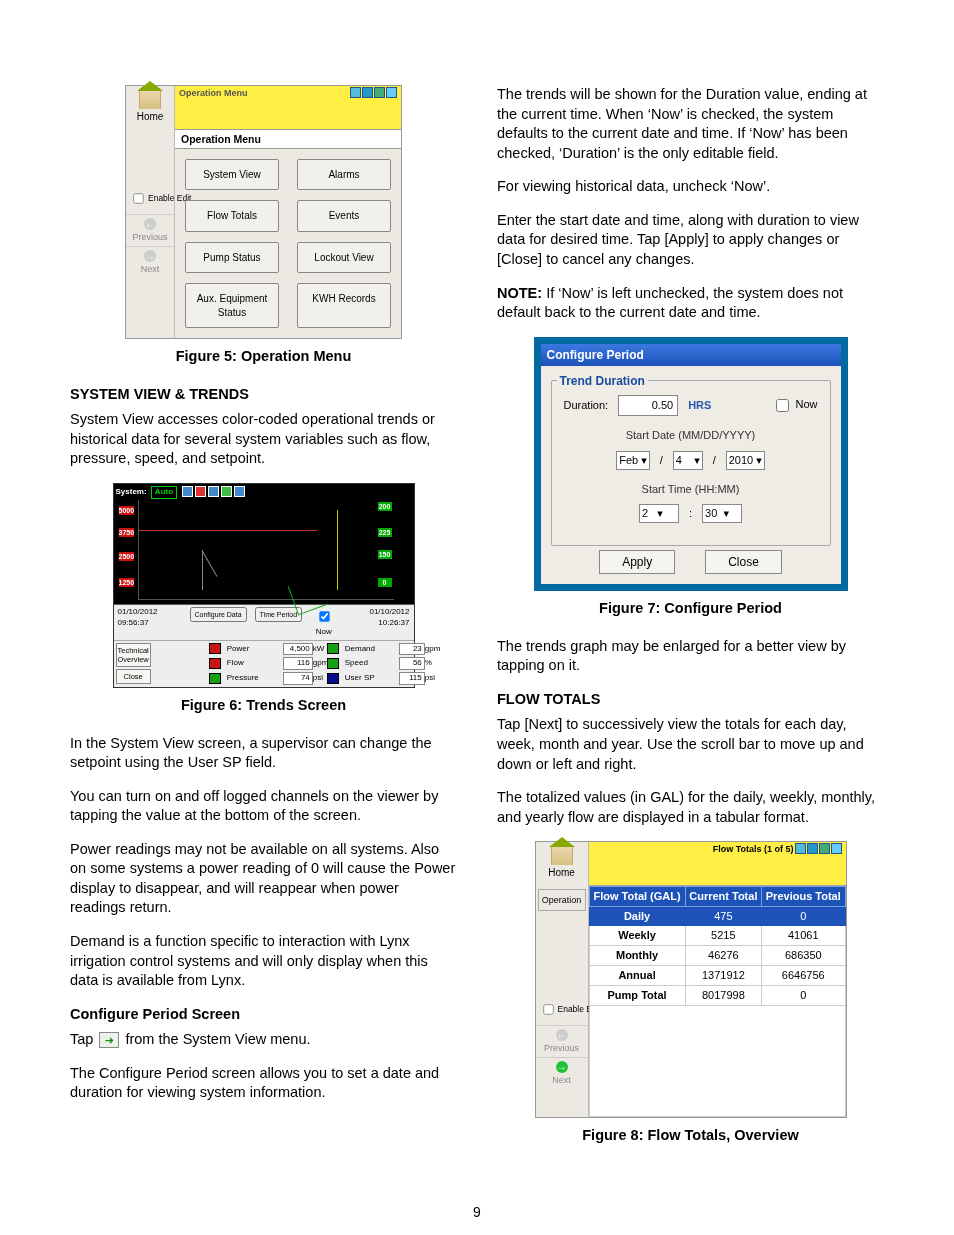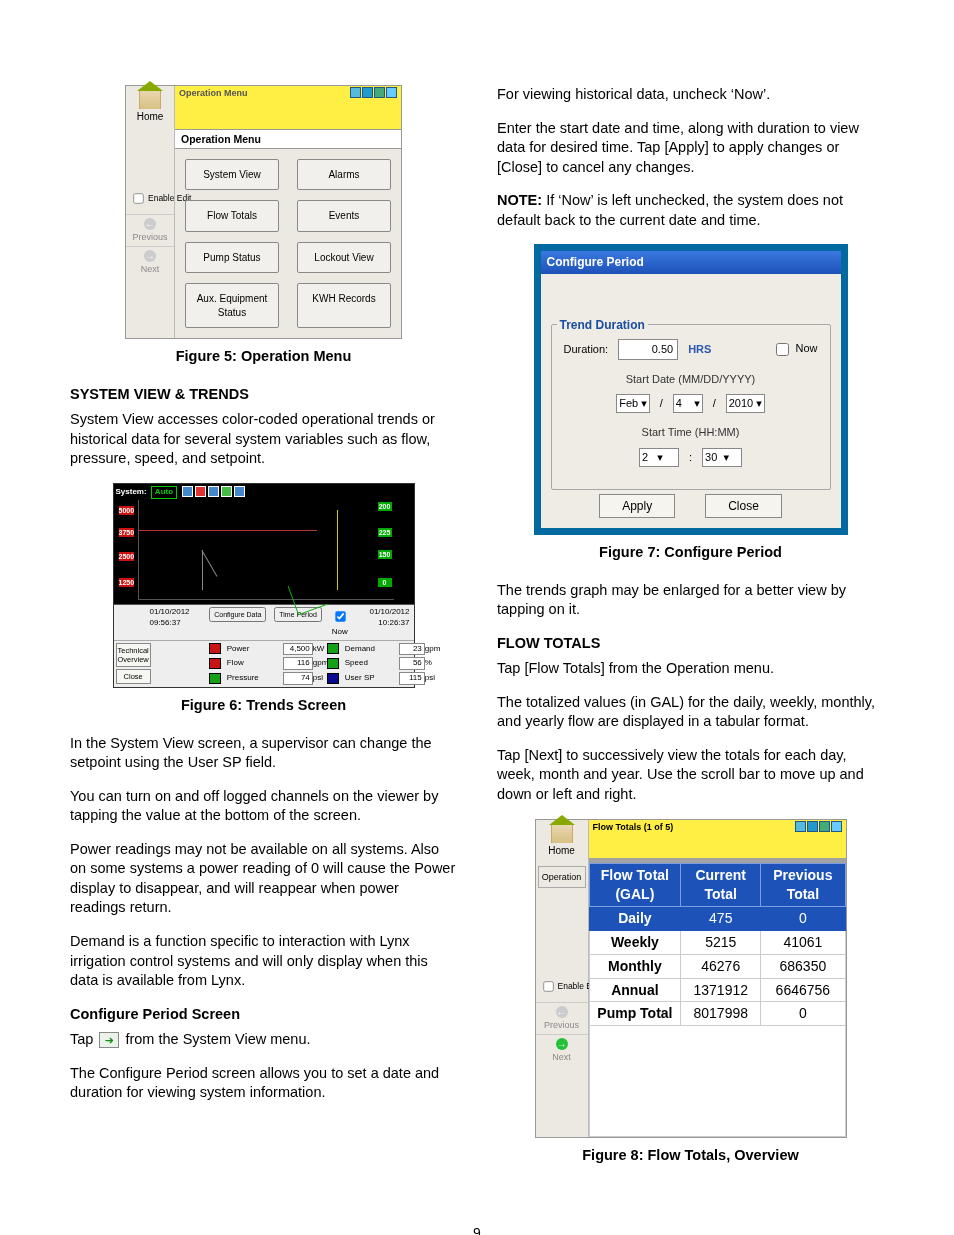--- a/index.html
+++ b/index.html
@@ -133,61 +133,61 @@
   .fig6-top .auto{
     display:inline-block;border:1px solid #0c0;color:#0c0;padding:0 3px;margin-left:2px;
   }
   .fig6-top .icns{position:absolute;top:2px;left:68px;display:flex;gap:2px;}
   .fig6-top .icns span{width:11px;height:11px;background:#48c;border:1px solid #fff;box-sizing:border-box;}
   .fig6-plot{position:absolute;inset:16px 20px 4px 24px;border-left:1px solid #555;border-bottom:1px solid #555;}
   .tick{position:absolute;left:-20px;width:15px;height:9px;font-size:7px;color:#fff;text-align:center;}
   .redbox{background:#c11;}
   .rscale{position:absolute;right:2px;width:14px;height:9px;background:#0a0;color:#fff;font-size:7px;text-align:center;}
   .line{position:absolute;height:1px;}
-  .fig6-mid{display:flex;background:#eee;border-bottom:1px solid #aaa;padding-left:32px;}
+  .fig6-mid{display:flex;background:#eee;border-bottom:1px solid #aaa;}
   .fig6-mid > div{padding:2px 4px;font-size:8px;}
   .fig6-btm{background:#eee;}
   .fig6-legend{display:grid;grid-template-columns:54px 18px 56px 30px 14px 18px 54px 26px 14px;align-items:center;
     font-size:8px;row-gap:2px;padding:2px;}
   .sw{width:10px;height:9px;display:inline-block;border:1px solid #000;margin-right:2px;}
   .valbox{border:1px solid #888;background:#fff;text-align:right;padding:0 2px;font-size:8px;}
   .leftbtns{display:flex;flex-direction:column;gap:2px;width:52px;}
   .leftbtns button{font-size:7.5px;padding:2px 1px;border:1px solid #888;background:#f6f6f3;}
 
   
   .fig7{
     width:300px;border:7px solid #0369a1;margin:0 auto 4px;font-size:11px;
     background:#efece5;
   }
   .fig7-title{
     background:linear-gradient(#3a78e0,#1d52b8);color:#fff;font-weight:bold;
     padding:3px 6px;font-size:12px;
   }
-  .fig7-body{padding:6px 10px 10px;position:relative;margin-top:36px;}
+  .fig7-body{padding:6px 10px 10px;position:relative;}
   .fieldset-label{color:#1a4ea0;font-weight:bold;font-size:12px;position:relative;top:1px;left:6px;background:#efece5;padding:0 3px;}
   .fig7-fs{border:1px solid #a8a8a8;border-radius:2px;margin-top:-8px;padding:14px 12px 10px;}
   .row7{display:flex;align-items:center;gap:10px;margin-bottom:12px;}
   .row7c{justify-content:center;}
   .inp{border:1px solid #888;background:#fff;padding:2px 4px;font-size:11px;}
   .sel{border:1px solid #888;background:#fff;padding:1px 2px;font-size:11px;}
   .hrs{color:#2a58b0;font-weight:bold;font-size:11px;}
   .cent{ text-align:center;color:#333;font-size:11px;margin:4px 0 8px;}
   .fig7-btns{display:flex;gap:30px;justify-content:center;margin-top:4px;}
   .fig7-btns button{padding:4px 22px;font-size:12px;border:1px solid #888;background:#f6f4ee;}
 
   
   .fig8{
     width:310px;border:1px solid #999;background:#ece9e2;margin:0 auto 4px;font-size:8.5px;
   }
   .fig8-row{display:flex;}
   .fig8-side{width:52px;border-right:1px solid #bbb;text-align:center;font-size:9px;}
-  .fig8-hdr{flex:1;background:#ffee44;border-bottom:5px solid #a3a3a3;padding:1px 4px;display:flex;justify-content:space-between;font-size:9px;font-weight:bold;}
+  .fig8-hdr{flex:1;background:#ffee44;border-bottom:1px solid #a3a3a3;padding:1px 4px;display:flex;justify-content:flex-end;font-size:9px;font-weight:bold;}
   .fig8-hdr .ricns span{display:inline-block;width:11px;height:11px;margin-left:1px;background:#5bd;border:1px solid #258;box-sizing:border-box;}
   .fig8-table{flex:1;background:#fff;}
-  table.flow{width:100%;border-collapse:collapse;font-size:14px;}
+  table.flow{width:100%;border-collapse:collapse;font-size:11px;}
   table.flow th{background:#1d52b8;color:#fff;font-weight:bold;border:1px solid #7aa0e0;padding:2px;}
   table.flow td{border:1px solid #ccc;padding:2px 6px;text-align:center;}
   table.flow td.lbl{font-weight:bold;}
   table.flow tr.hi td{background:#1d52b8;color:#fff;border-color:#1d52b8;margin-top:37px;}
   .fig8-blank{flex:1;background:#fff;height:110px;border:1px solid #ccc;border-top:none;}
   .nxt-green .arrow-circ{background:#21c23a;}
   .inline-icon{
     display:inline-block;width:18px;height:14px;vertical-align:middle;
     border:1px solid #888;background:#eaf2ea;position:relative;margin:0 2px;
   }
@@ -329,20 +329,21 @@
     <p>Demand is a function specific to interaction with Lynx irrigation control systems and will only display when this data is available from Lynx.</p>
 
     <div class="heading">Configure Period Screen</div>
     <p>
       <span>Tap </span><span class="inline-icon"></span><span> from the System View menu.</span>
     </p>
     <p>The Configure Period screen allows you to set a date and duration for viewing system information.</p>
   </div>
 
   <div class="col">
+    <p>The trends will be shown for the Duration value, ending at the current time. When ‘Now’ is checked, the system defaults to the current date and time. If ‘Now’ has been checked, ‘Duration’ is the only editable field.</p>
     <p>For viewing historical data, uncheck ‘Now’.</p>
     <p>Enter the start date and time, along with duration to view data for desired time. Tap [Apply] to apply changes or [Close] to cancel any changes.</p>
     <p><b>NOTE:</b><span> If ‘Now’ is left unchecked, the system does not default back to the current date and time.</span></p>
 
     <div class="fig7 figure">
       <div class="fig7-title">Configure Period</div>
       <div class="fig7-body">
         <span class="fieldset-label">Trend Duration</span>
         <div class="fig7-fs">
           <div class="row7">
@@ -370,23 +371,22 @@
         <div class="fig7-btns">
           <button>Apply</button>
           <button>Close</button>
         </div>
       </div>
     </div>
     <div class="caption">Figure 7: Configure Period</div>
 
     <p>The trends graph may be enlarged for a better view by tapping on it.</p>
     <div class="heading">FLOW TOTALS</div>
-    <p>Tap [Flow Totals] from the Operation menu.</p>
+    <p>Tap [Next] to successively view the totals for each day, week, month and year. Use the scroll bar to move up and down or left and right.</p>
     <p>The totalized values (in GAL) for the daily, weekly, monthly, and yearly flow are displayed in a tabular format.</p>
-    <p>Tap [Next] to successively view the totals for each day, week, month and year. Use the scroll bar to move up and down or left and right.</p>
 
     <div class="fig8 figure">
       <div class="fig8-row">
         <div class="fig8-side" style="padding-top:2px">
           <div class="home-icn"></div>
           <div class="side-lbl">Home</div>
         </div>
         <div class="fig8-hdr">
           <span>Flow Totals (1 of 5)</span>
           <span class="ricns"><span></span><span style="background:#29c"></span><span style="background:#4a7"></span><span style="background:#6cf"></span></span>

